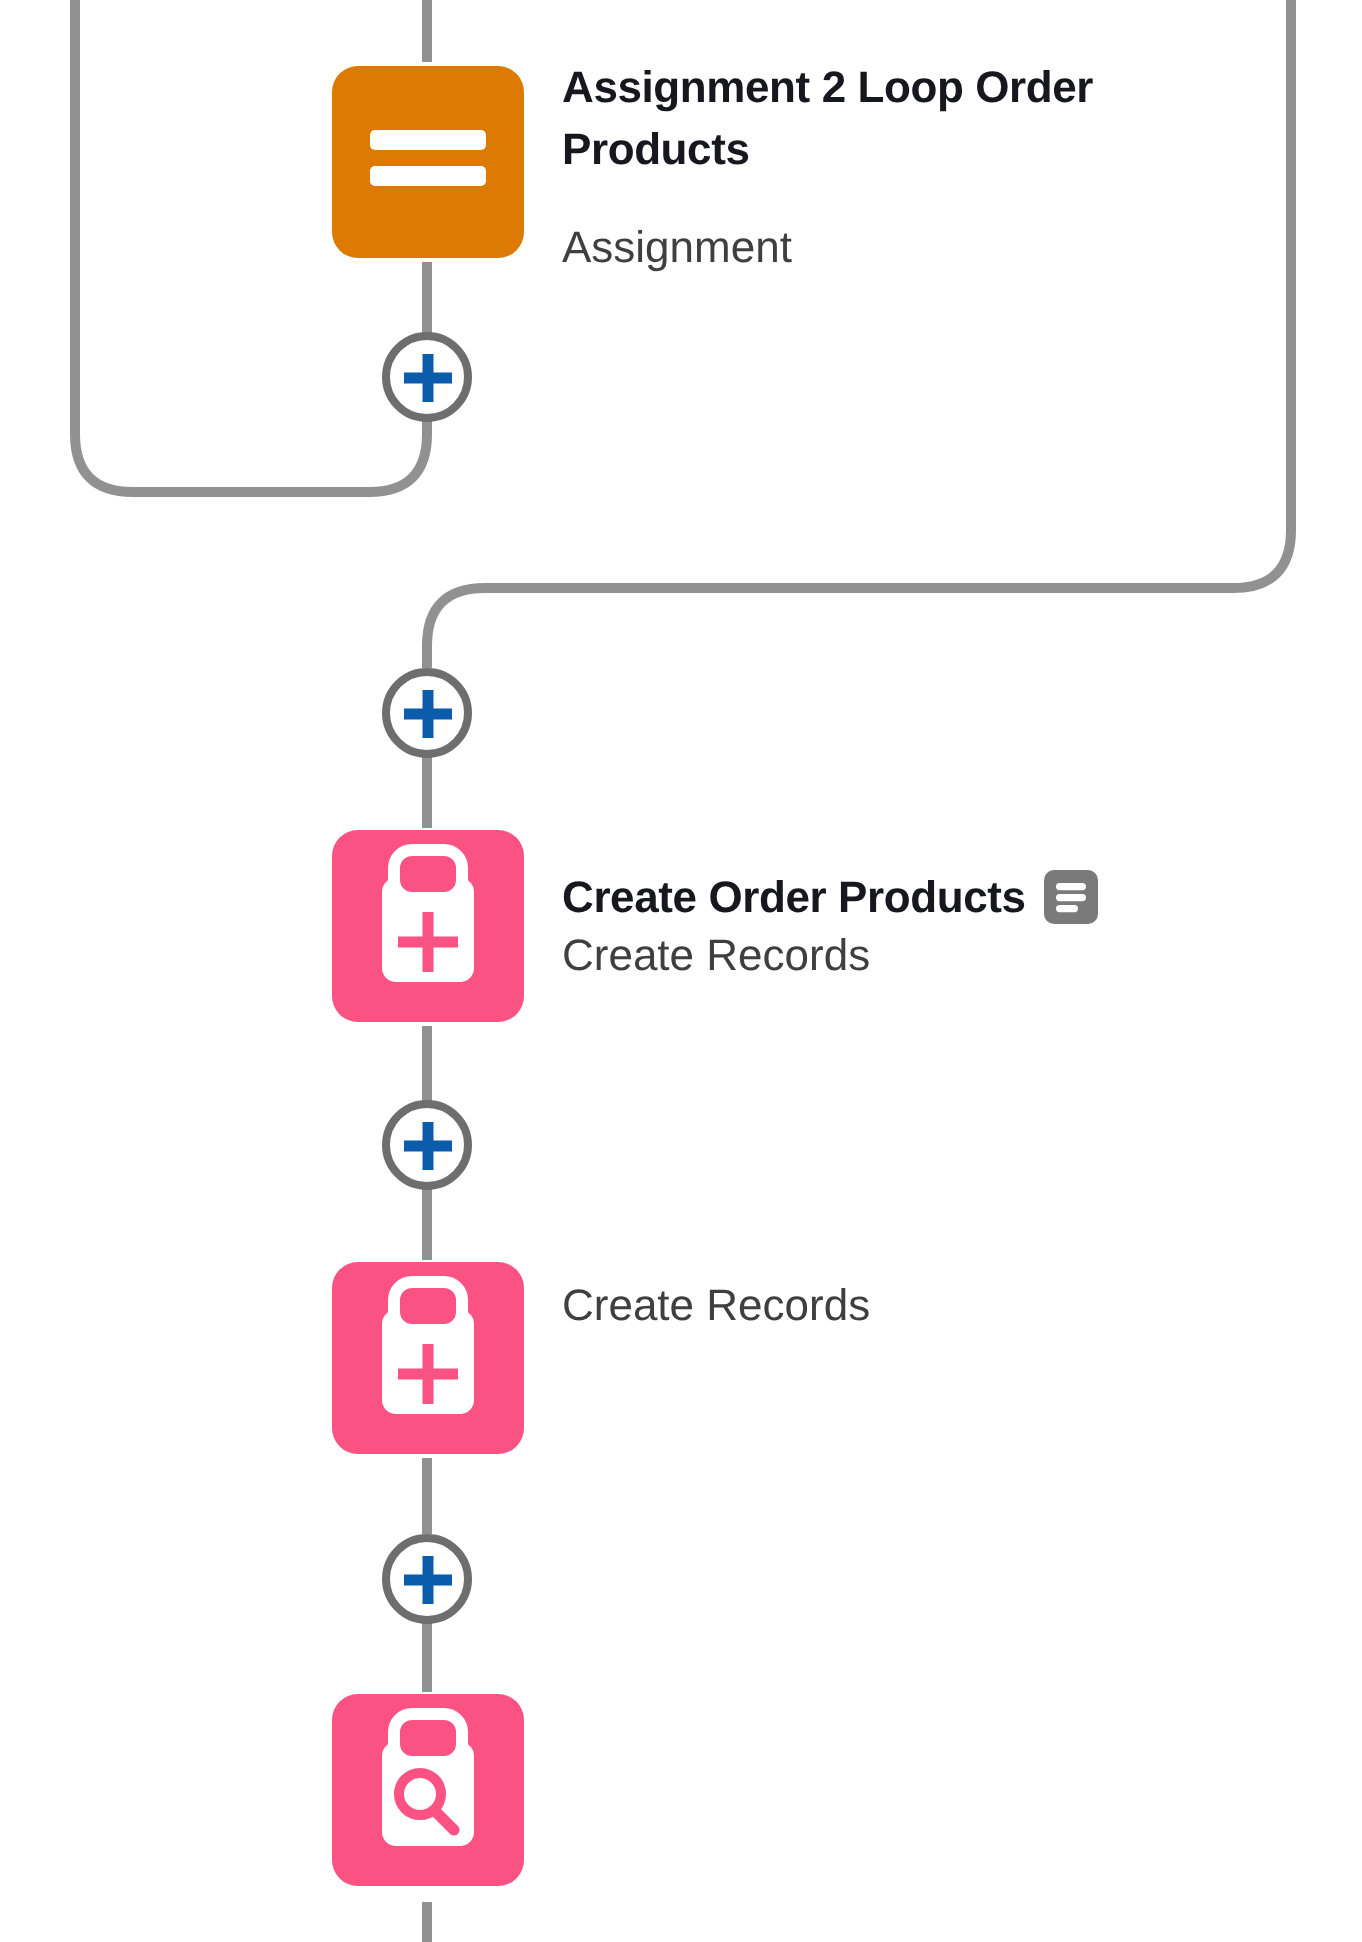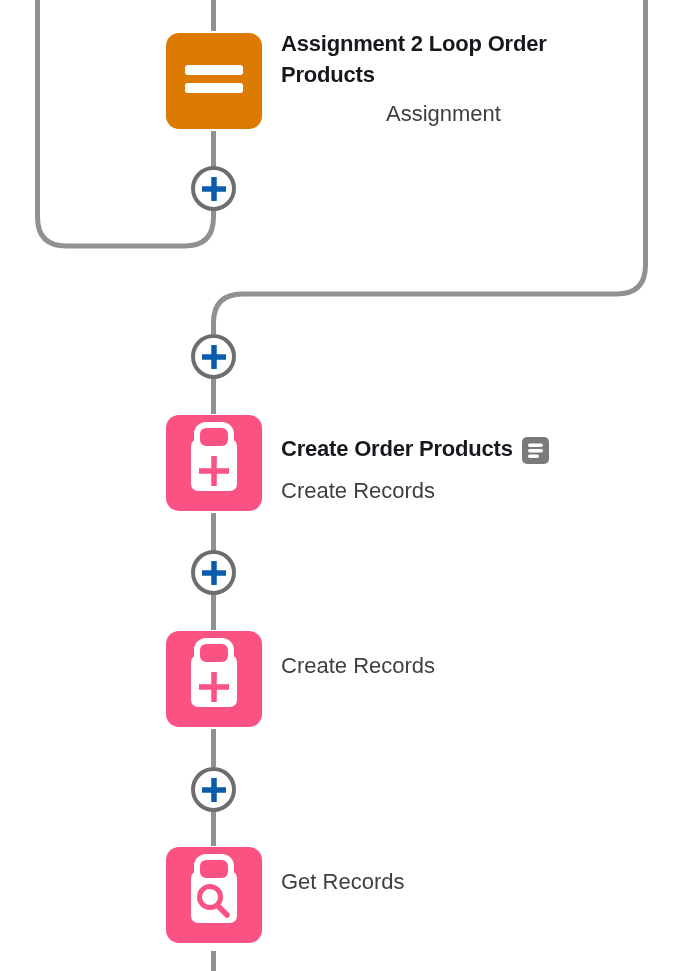--- a/index.html
+++ b/index.html
@@ -13,26 +13,26 @@
   
   .node-icon{
     position:absolute;left:166px;width:96px;height:96px;border-radius:13px;
     display:flex;align-items:center;justify-content:center;cursor:pointer;
   }
   .node-icon.assignment{background:#DC7A04;}
   .node-icon.data{background:#FB5284;}
 
   
   .node-text{position:absolute;left:281px;}
-  .node-title-row{display:flex;align-items:flex-end;gap:9px;}
+  .node-title-row{display:flex;align-items:center;gap:9px;}
   .node-title{
     font-size:22px;font-weight:700;color:#16181d;line-height:31px;letter-spacing:-0.2px;
   }
   .node-subtitle{
-    font-size:22px;font-weight:400;color:#3f3f3f;line-height:28px;margin-top:13px;
+    font-size:22px;font-weight:400;color:#3f3f3f;line-height:28px;
   }
   .desc-badge{flex:0 0 auto;width:27px;height:27px;}
 
   
   .add-btn{
     position:absolute;left:191px;width:45px;height:45px;border-radius:50%;
     background:#ffffff;border:4px solid #6e6e6e;box-sizing:border-box;
     display:flex;align-items:center;justify-content:center;cursor:pointer;padding:0;
   }
   .add-btn svg{display:block;}
@@ -60,21 +60,21 @@
       <svg width="96" height="96" viewBox="0 0 96 96">
         <rect x="19" y="34" width="58" height="10" rx="2.5" fill="#ffffff"></rect>
         <rect x="19" y="52" width="58" height="10" rx="2.5" fill="#ffffff"></rect>
       </svg>
     </span>
   </div>
   <div class="node-text" style="top:28px;width:325px;">
     <div class="node-title-row">
       <span class="node-title">Assignment 2 Loop Order Products</span>
     </div>
-    <div class="node-subtitle" style="margin-top:10px;text-align:center;">Assignment</div>
+    <div class="node-subtitle" style="margin-top:20px;">Assignment</div>
   </div>
 
   <button class="add-btn" style="top:166px;">
     <span>
       <svg width="30" height="30" viewBox="0 0 30 30">
         <path d="M15 3 L15 27 M3 15 L27 15" stroke="#0B5CAB" stroke-width="5.5" fill="none"></path>
       </svg>
     </span>
   </button>
 
@@ -143,16 +143,15 @@
     <span>
       <svg width="96" height="96" viewBox="0 0 96 96">
         <rect x="25" y="26" width="46" height="52" rx="7" fill="#ffffff"></rect>
         <rect x="31" y="12" width="34" height="24" rx="9" fill="#FB5284" stroke="#ffffff" stroke-width="6"></rect>
         <circle cx="44" cy="52" r="10.5" fill="#ffffff" stroke="#FB5284" stroke-width="5"></circle>
         <path d="M51.5 60.5 L61 70" stroke="#FB5284" stroke-width="5.5" stroke-linecap="round" fill="none"></path>
       </svg>
     </span>
   </div>
   <div class="node-text" style="top:855px;width:360px;">
-    <div class="node-subtitle">Get Records</div>
   </div>
 
 </div>
 
 </body></html>

